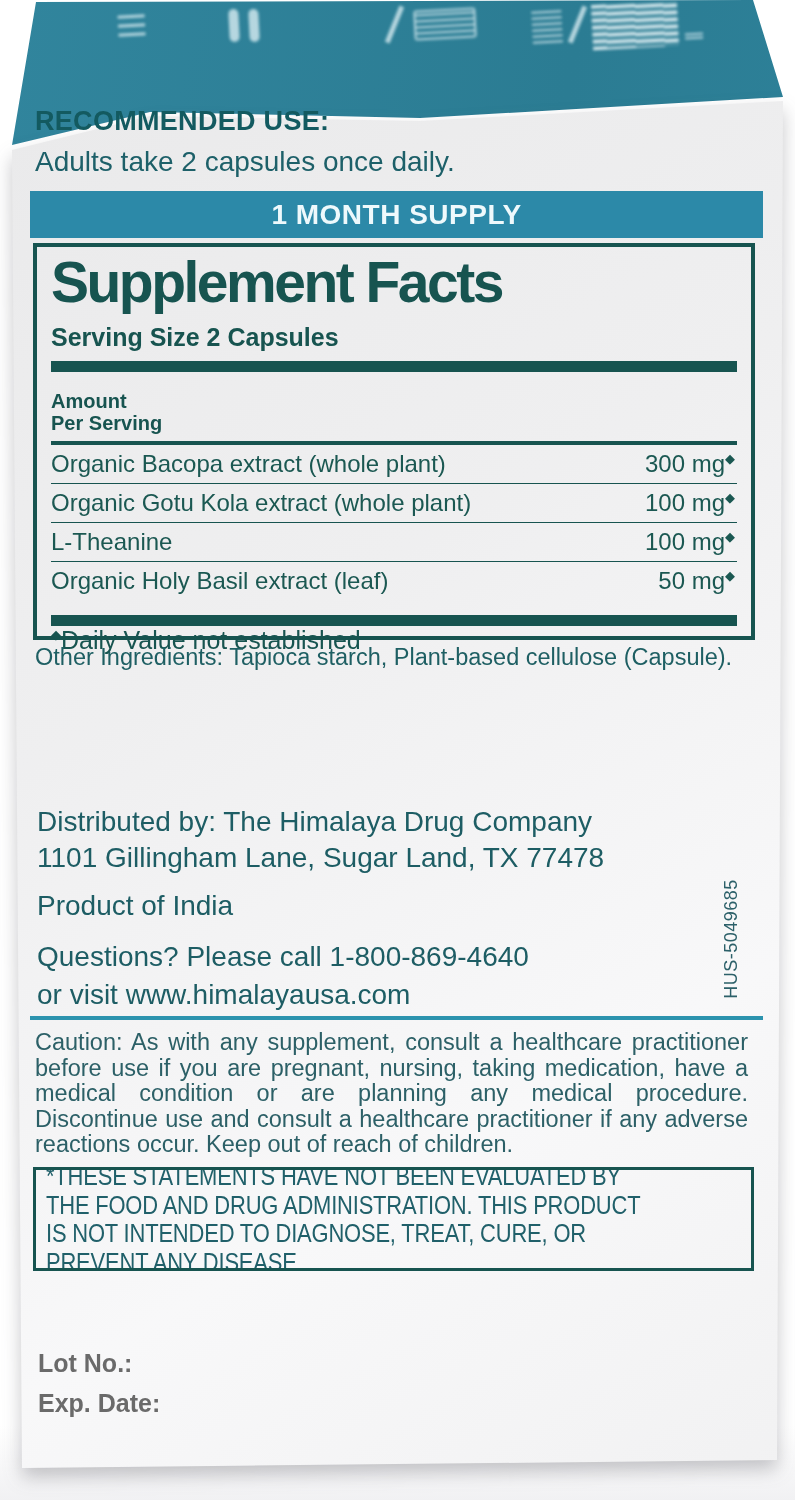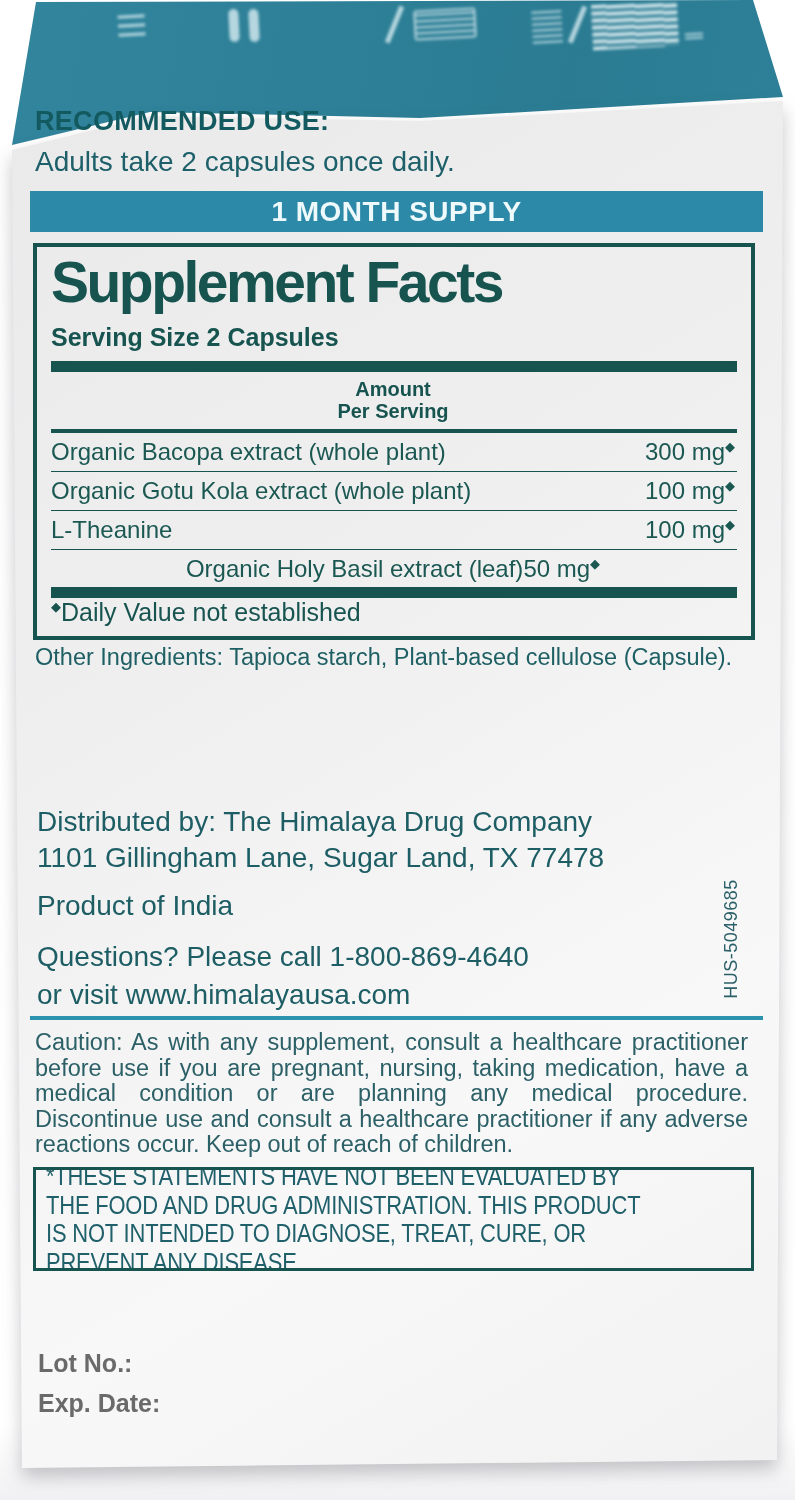--- a/index.html
+++ b/index.html
@@ -36,38 +36,38 @@
     position:absolute; inset:0;
     clip-path:polygon(12px 150px, 150px 116px, 420px 121px, 783px 101px, 777px 1460px, 22px 1468px);
     background:linear-gradient(150deg,#e9e9ea 0%, #efeff0 40%, #f8f8f9 72%, #f1f1f2 100%);
   }
   
   .content{ position:absolute; inset:0; }
   .abs{ position:absolute; }
   .rec-heading{ left:35px; top:106px; font-size:27px; font-weight:700; color:#135a60; letter-spacing:.3px; }
   .rec-body{ left:35px; top:146px; font-size:28px; color:#1d6069; }
   .banner{
-    left:30px; top:191px; width:733px; height:41px; background:#2c89a8;
+    left:30px; top:191px; width:733px; height:47px; background:#2c89a8;
     display:flex; align-items:center; justify-content:center;
     color:#eef9fc; font-size:28px; font-weight:700; letter-spacing:.5px;
   }
   .facts{
     left:33px; top:243px; width:722px; height:397px;
     border:4px solid #175450; padding:4px 14px 0;
   }
   .facts-title{ font-size:57px; font-weight:700; color:#175450; letter-spacing:-2.5px; line-height:62px; }
   .facts-serving{ font-size:25px; font-weight:700; color:#175450; line-height:30px; }
   .facts-serving.first{ margin-top:9px; }
   .bar{ height:11px; background:#175450; }
   .bar.b1{ margin-top:9px; }
-  .amt-head{ text-align:center; font-size:20px; font-weight:700; line-height:21.5px; color:#175450; margin-top:7px; padding-right:2px; }
+  .amt-head{ text-align:left; font-size:20px; font-weight:700; line-height:21.5px; color:#175450; margin-top:19px; padding-right:2px; }
   .rule-heavy{ height:4px; background:#175450; margin-top:7px; }
   .row{ display:flex; justify-content:space-between; align-items:baseline;
         font-size:24px; color:#1b5852; padding:5px 2px 5px 0; border-bottom:1.5px solid #175450; }
-  .row.last{ border-bottom:none; padding-bottom:4px;justify-content:center; }
+  .row.last{ border-bottom:none; padding-bottom:20px; }
   .row .amt{ white-space:nowrap; }
   .dv-sym{ font-size:13px; vertical-align:9px; letter-spacing:0; }
   .footnote{ font-size:25px; color:#175450; }
   .footnote .fn-sym{ font-size:13px; vertical-align:10px; }
   .other-ing{ left:35px; top:644px; font-size:23.5px; color:#1e5f63; }
   .dist1{ left:37px; top:806px; font-size:28px; color:#1d5d64; }
   .dist2{ left:37px; top:842px; font-size:28px; color:#1d5d64; }
   .origin{ left:37px; top:890px; font-size:28px; color:#1d5d64; }
   .hus-code{ left:731px; top:939px; transform:translate(-50%,-50%) rotate(-90deg);
              font-size:18px; color:#2c6069; letter-spacing:.5px; white-space:nowrap; }

